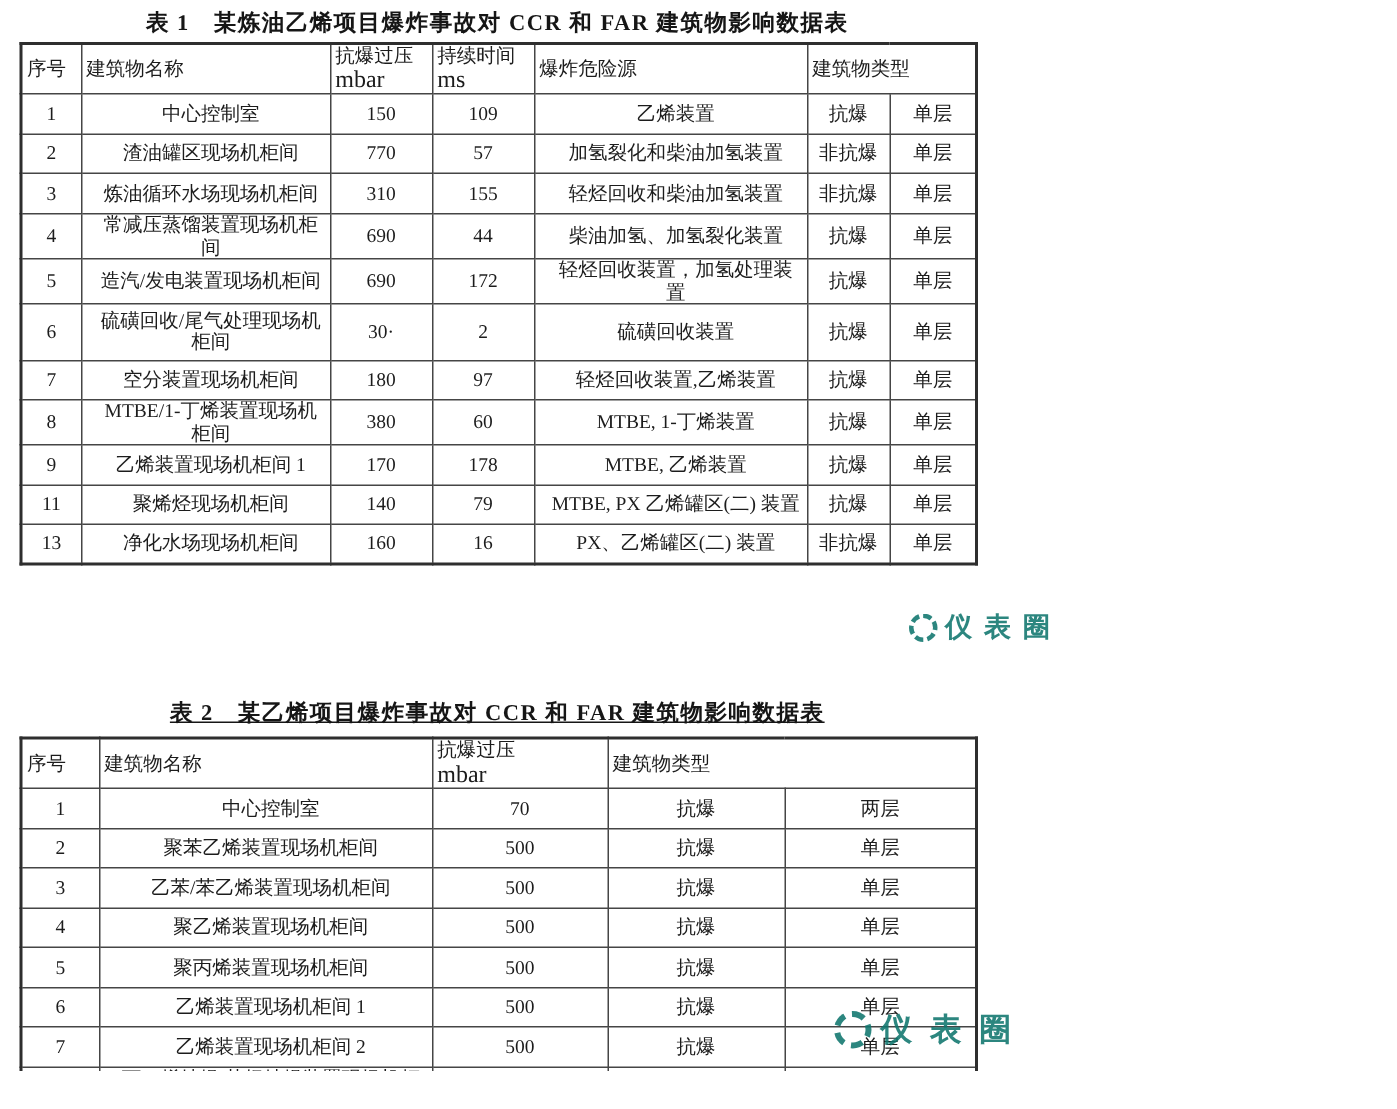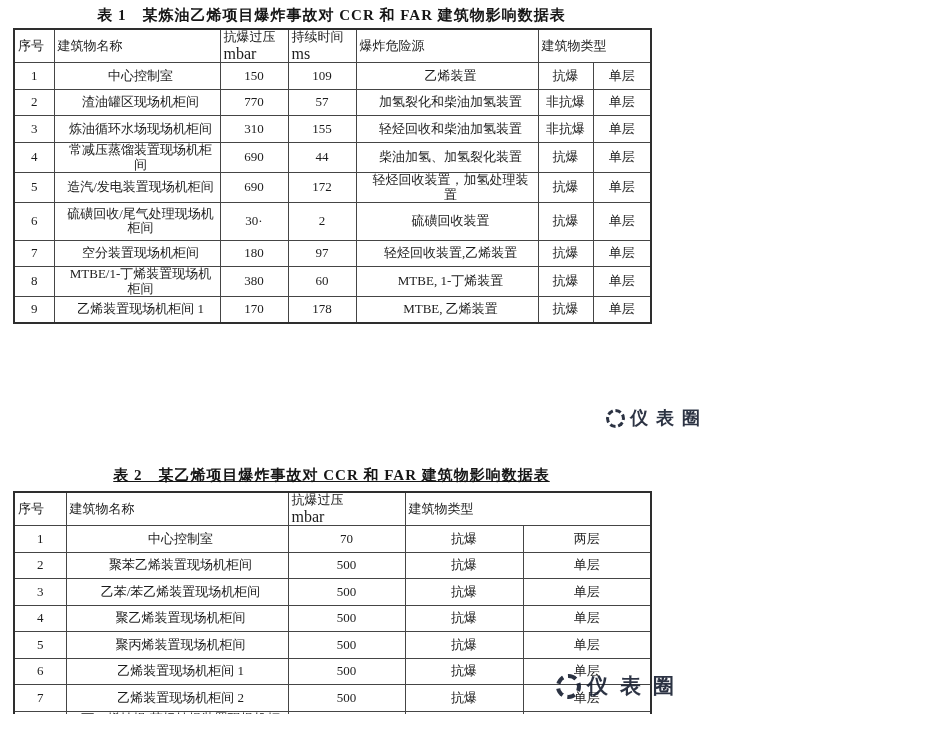--- a/index.html
+++ b/index.html
@@ -60,21 +60,21 @@
   .t2 tbody tr { height: 26.5px; }
 
   td.ac { text-align: center; }
   td.al { text-align: center; padding-left: 11px; padding-right: 4px; }
 
   
   .wm {
     position: absolute;
     display: flex;
     align-items: center;
-    color: #0f172a;
+    color: #0f766e;
     opacity: 0.88;
     z-index: 3;
     pointer-events: none;
     font-family: "Liberation Sans", "DejaVu Sans", sans-serif;
   }
   .wm-ring {
     display: inline-block;
     border-radius: 50%;
     border: 4px dashed currentColor;
   }
@@ -196,20 +196,38 @@
         </tr>
         <tr>
           <td class="ac">9</td>
           <td class="al">乙烯装置现场机柜间 1</td>
           <td class="ac">170</td>
           <td class="ac">178</td>
           <td class="al">MTBE, 乙烯装置</td>
           <td class="ac">抗爆</td>
           <td class="ac">单层</td>
         </tr>
+        <tr>
+          <td class="ac">11</td>
+          <td class="al">聚烯烃现场机柜间</td>
+          <td class="ac">140</td>
+          <td class="ac">79</td>
+          <td class="al">MTBE, PX 乙烯罐区(二) 装置</td>
+          <td class="ac">抗爆</td>
+          <td class="ac">单层</td>
+        </tr>
+        <tr>
+          <td class="ac">13</td>
+          <td class="al">净化水场现场机柜间</td>
+          <td class="ac">160</td>
+          <td class="ac">16</td>
+          <td class="al">PX、乙烯罐区(二) 装置</td>
+          <td class="ac">非抗爆</td>
+          <td class="ac">单层</td>
+        </tr>
       </tbody>
   </table>
 
   <div class="doc-title t2-title">表 2　某乙烯项目爆炸事故对 CCR 和 FAR 建筑物影响数据表</div>
 
   <table class="t2">
     <colgroup>
       <col style="width:52px">
         <col style="width:222px">
         <col style="width:117px">

